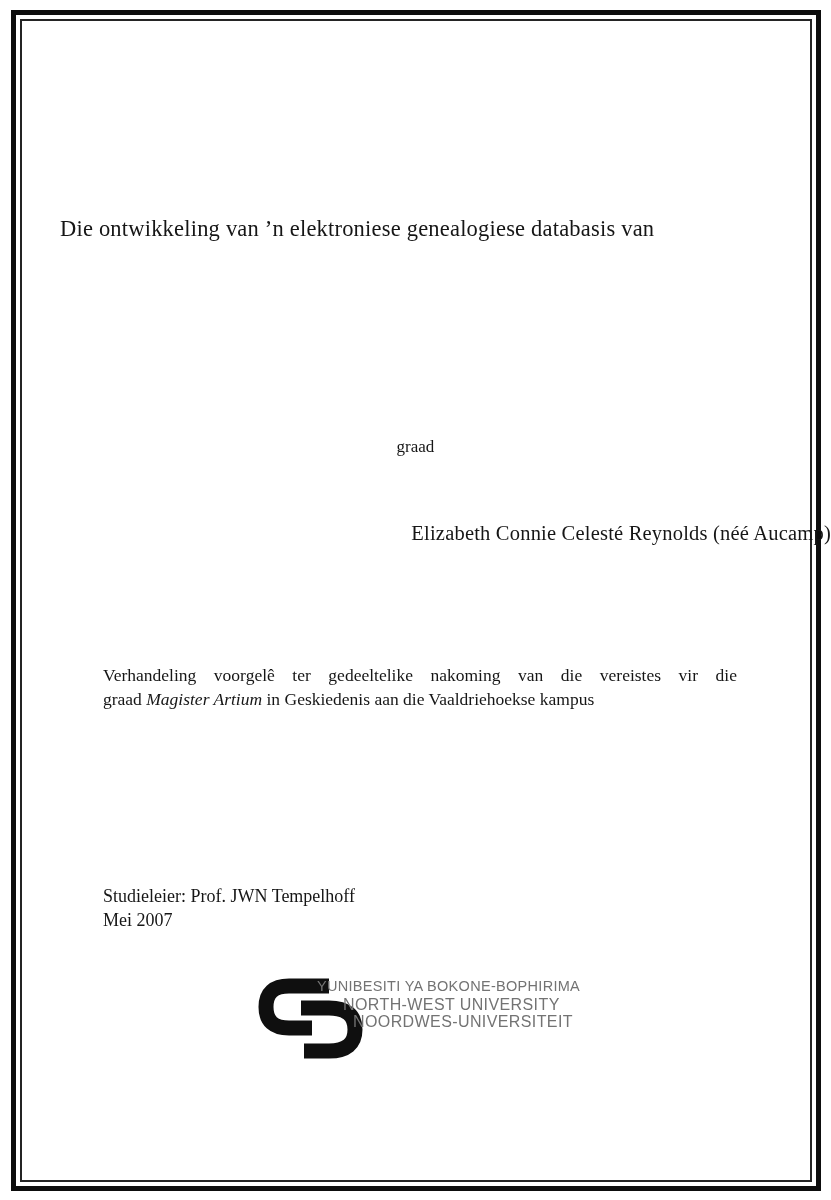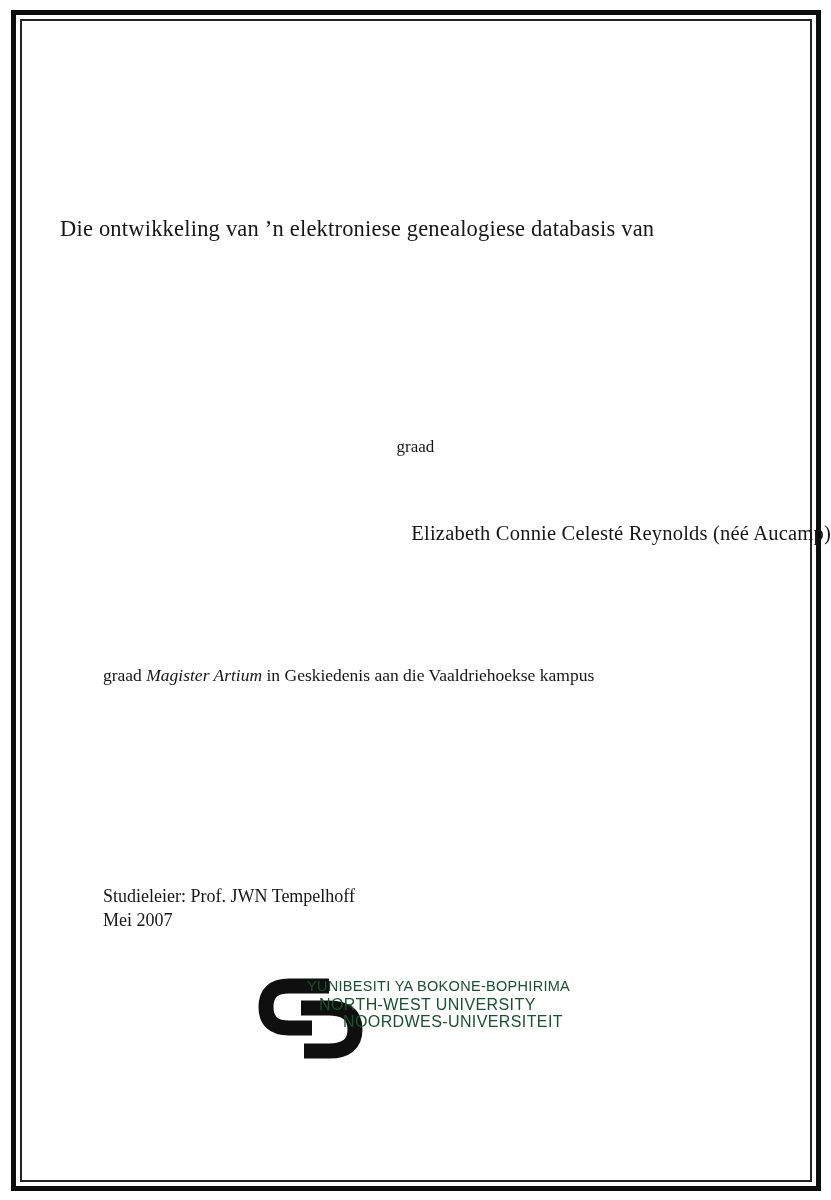--- a/index.html
+++ b/index.html
@@ -88,37 +88,37 @@
     height: 90px;
   }
   .logo svg {
     position: absolute;
     left: 0;
     top: 1px;
     display: block;
   }
   .logo-text {
     position: absolute;
-    left: 50px;
+    left: 60px;
     top: 3px;
     font-family: "Liberation Sans", "DejaVu Sans", sans-serif;
-    color: #14532d;
+    color: #737373;
     white-space: nowrap;
   }
   .logo-text .l1 {
     font-size: 14.5px;
     line-height: 17.5px;
     letter-spacing: 0.3px;
     margin-left: 0;
   }
   .logo-text .l2 {
     font-size: 16px;
     line-height: 17.5px;
     letter-spacing: 0.4px;
-    margin-left: 12px;
+    margin-left: 26px;
   }
   .logo-text .l3 {
     font-size: 16px;
     line-height: 17.5px;
     letter-spacing: 0.4px;
     margin-left: 36px;
   }
 </style>
 </head>
 <body>
@@ -128,20 +128,21 @@
 
 <div class="title-block">
   <div>Die ontwikkeling van ’n elektroniese genealogiese databasis van</div>
 </div>
 
 <div class="byline">graad</div>
 
 <div class="author-line">Elizabeth Connie Celesté Reynolds (néé Aucamp)</div>
 
 <div class="statement">
+  <div class="justified">Verhandeling voorgelê ter gedeeltelike nakoming van die vereistes vir die</div>
   <div><span>graad </span><span class="italic">Magister Artium</span><span> in Geskiedenis aan die Vaaldriehoekse kampus</span></div>
 </div>
 
 <div class="supervisor-block">
   <div>Studieleier: Prof. JWN Tempelhoff</div>
   <div>Mei 2007</div>
 </div>
 
 <div class="logo">
   <svg width="106" height="84" viewBox="0 0 106 84" aria-hidden="true">

